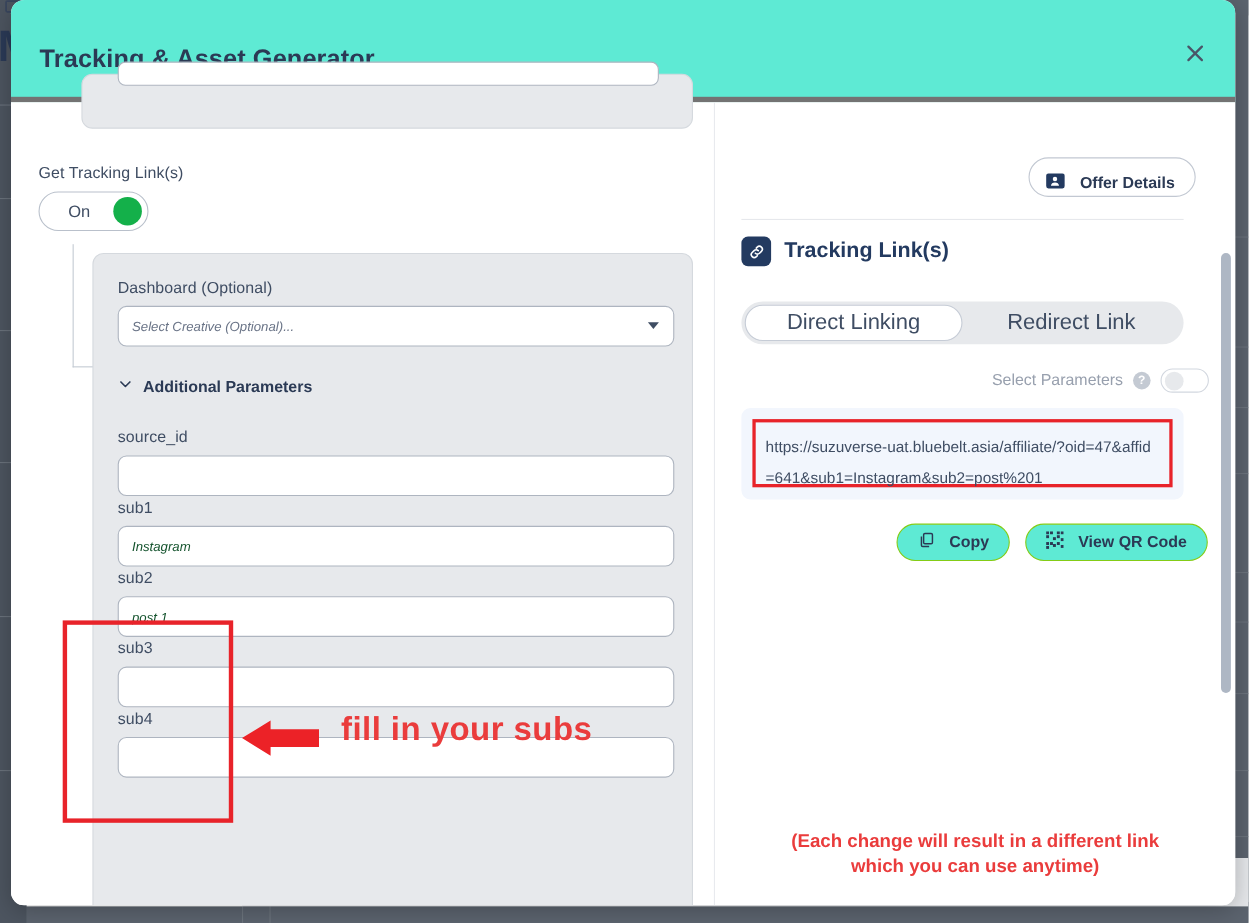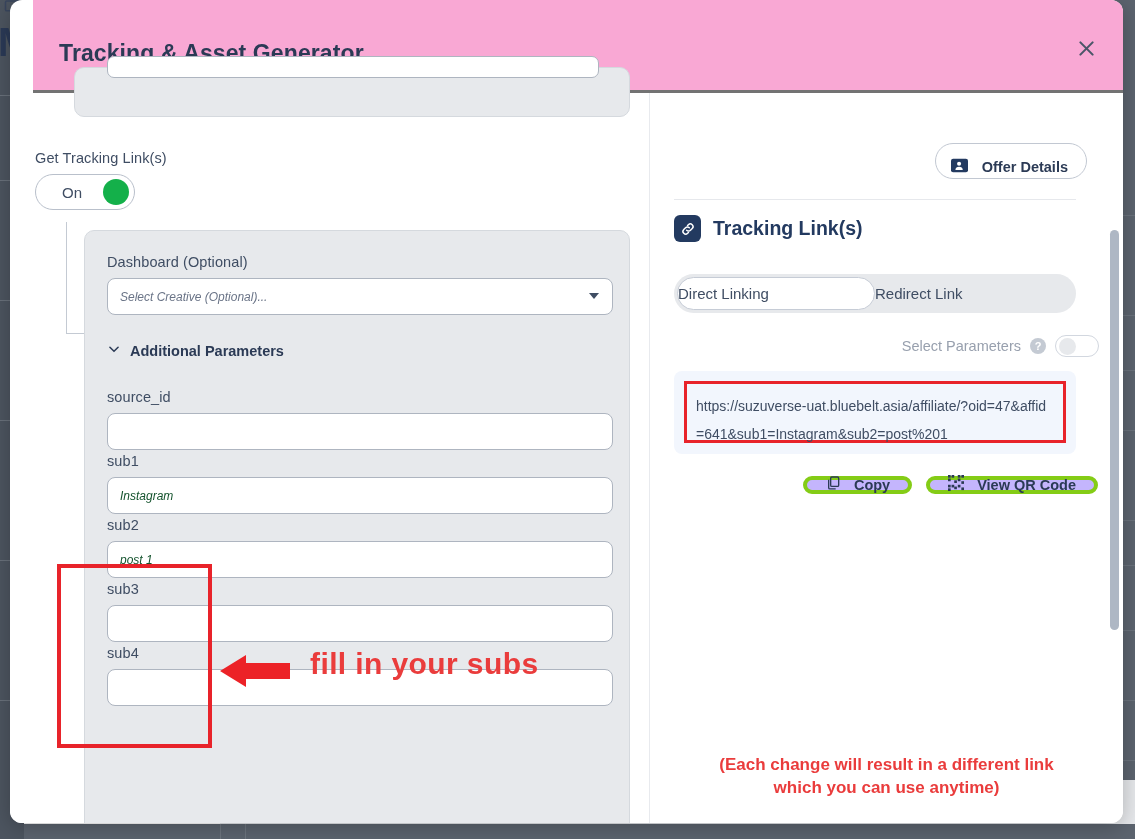--- a/index.html
+++ b/index.html
@@ -81,23 +81,22 @@
     left: 10px; top: 0px;
     width: 1113px; height: 823px;
     background: #ffffff;
     border-radius: 12px;
     box-shadow: 0 4px 22px rgba(0,0,0,0.25);
     overflow: hidden;
   }
   .modal-header {
     position: relative;
     height: 93px;
-    border-bottom: 3px solid #737373;
-    background: #f9a8d4;
-    margin-left: 23px;
+    border-bottom: 5px solid #737373;
+    background: #5eead4;
   }
   .modal-title {
     position: absolute; left: 26px; top: 40px;
     font-size: 23px; font-weight: bold;
     color: #2b3a55;
     letter-spacing: 0.1px;
   }
   .modal-close {
     position: absolute; right: 22px; top: 33px;
     width: 30px; height: 30px;
@@ -283,22 +282,22 @@
     position: absolute; left: 24px; top: 181px;
     width: 402px; height: 39px;
     background: #e7e9ec;
     border-radius: 20px;
     display: flex; align-items: center;
     padding: 3px;
   }
   .seg-item {
     flex: 1 1 50%;
     height: 33px;
-    display: flex; align-items: center; 
-    font-size: 15px; color: #3f4d63;
+    display: flex; align-items: center; justify-content: center;
+    font-size: 20px; color: #3f4d63;
     border-radius: 18px;
     cursor: pointer;
   }
   .seg-item.active {
     background: #ffffff;
     border: 1px solid #c6ccd6;
   }
 
   .encrypt-row {
     position: absolute; right: 24px; top: 242px;
@@ -345,26 +344,26 @@
     color: #3f4d63;
     line-height: 28px;
     word-break: break-all;
   }
 
   .act-row {
     position: absolute; right: 25px; top: 383px;
     display: flex; gap: 14px;
   }
   .act-btn {
-    height: 18px;
+    height: 34px;
     padding: 0 18px;
     display: flex; align-items: center; gap: 13px;
-    border: 4px solid #84cc16;
+    border: 1px solid #84cc16;
     border-radius: 18px;
-    background: #c4b5fd;
+    background: #5eead4;
     cursor: pointer;
   }
   .act-btn-text {
     font-size: 14.5px; font-weight: bold; color: #2b3a55;
   }
 
   .anno-bottom {
     position: absolute; left: 0; right: 0; top: 660px;
     text-align: center;
     font-size: 17px; font-weight: bold;

